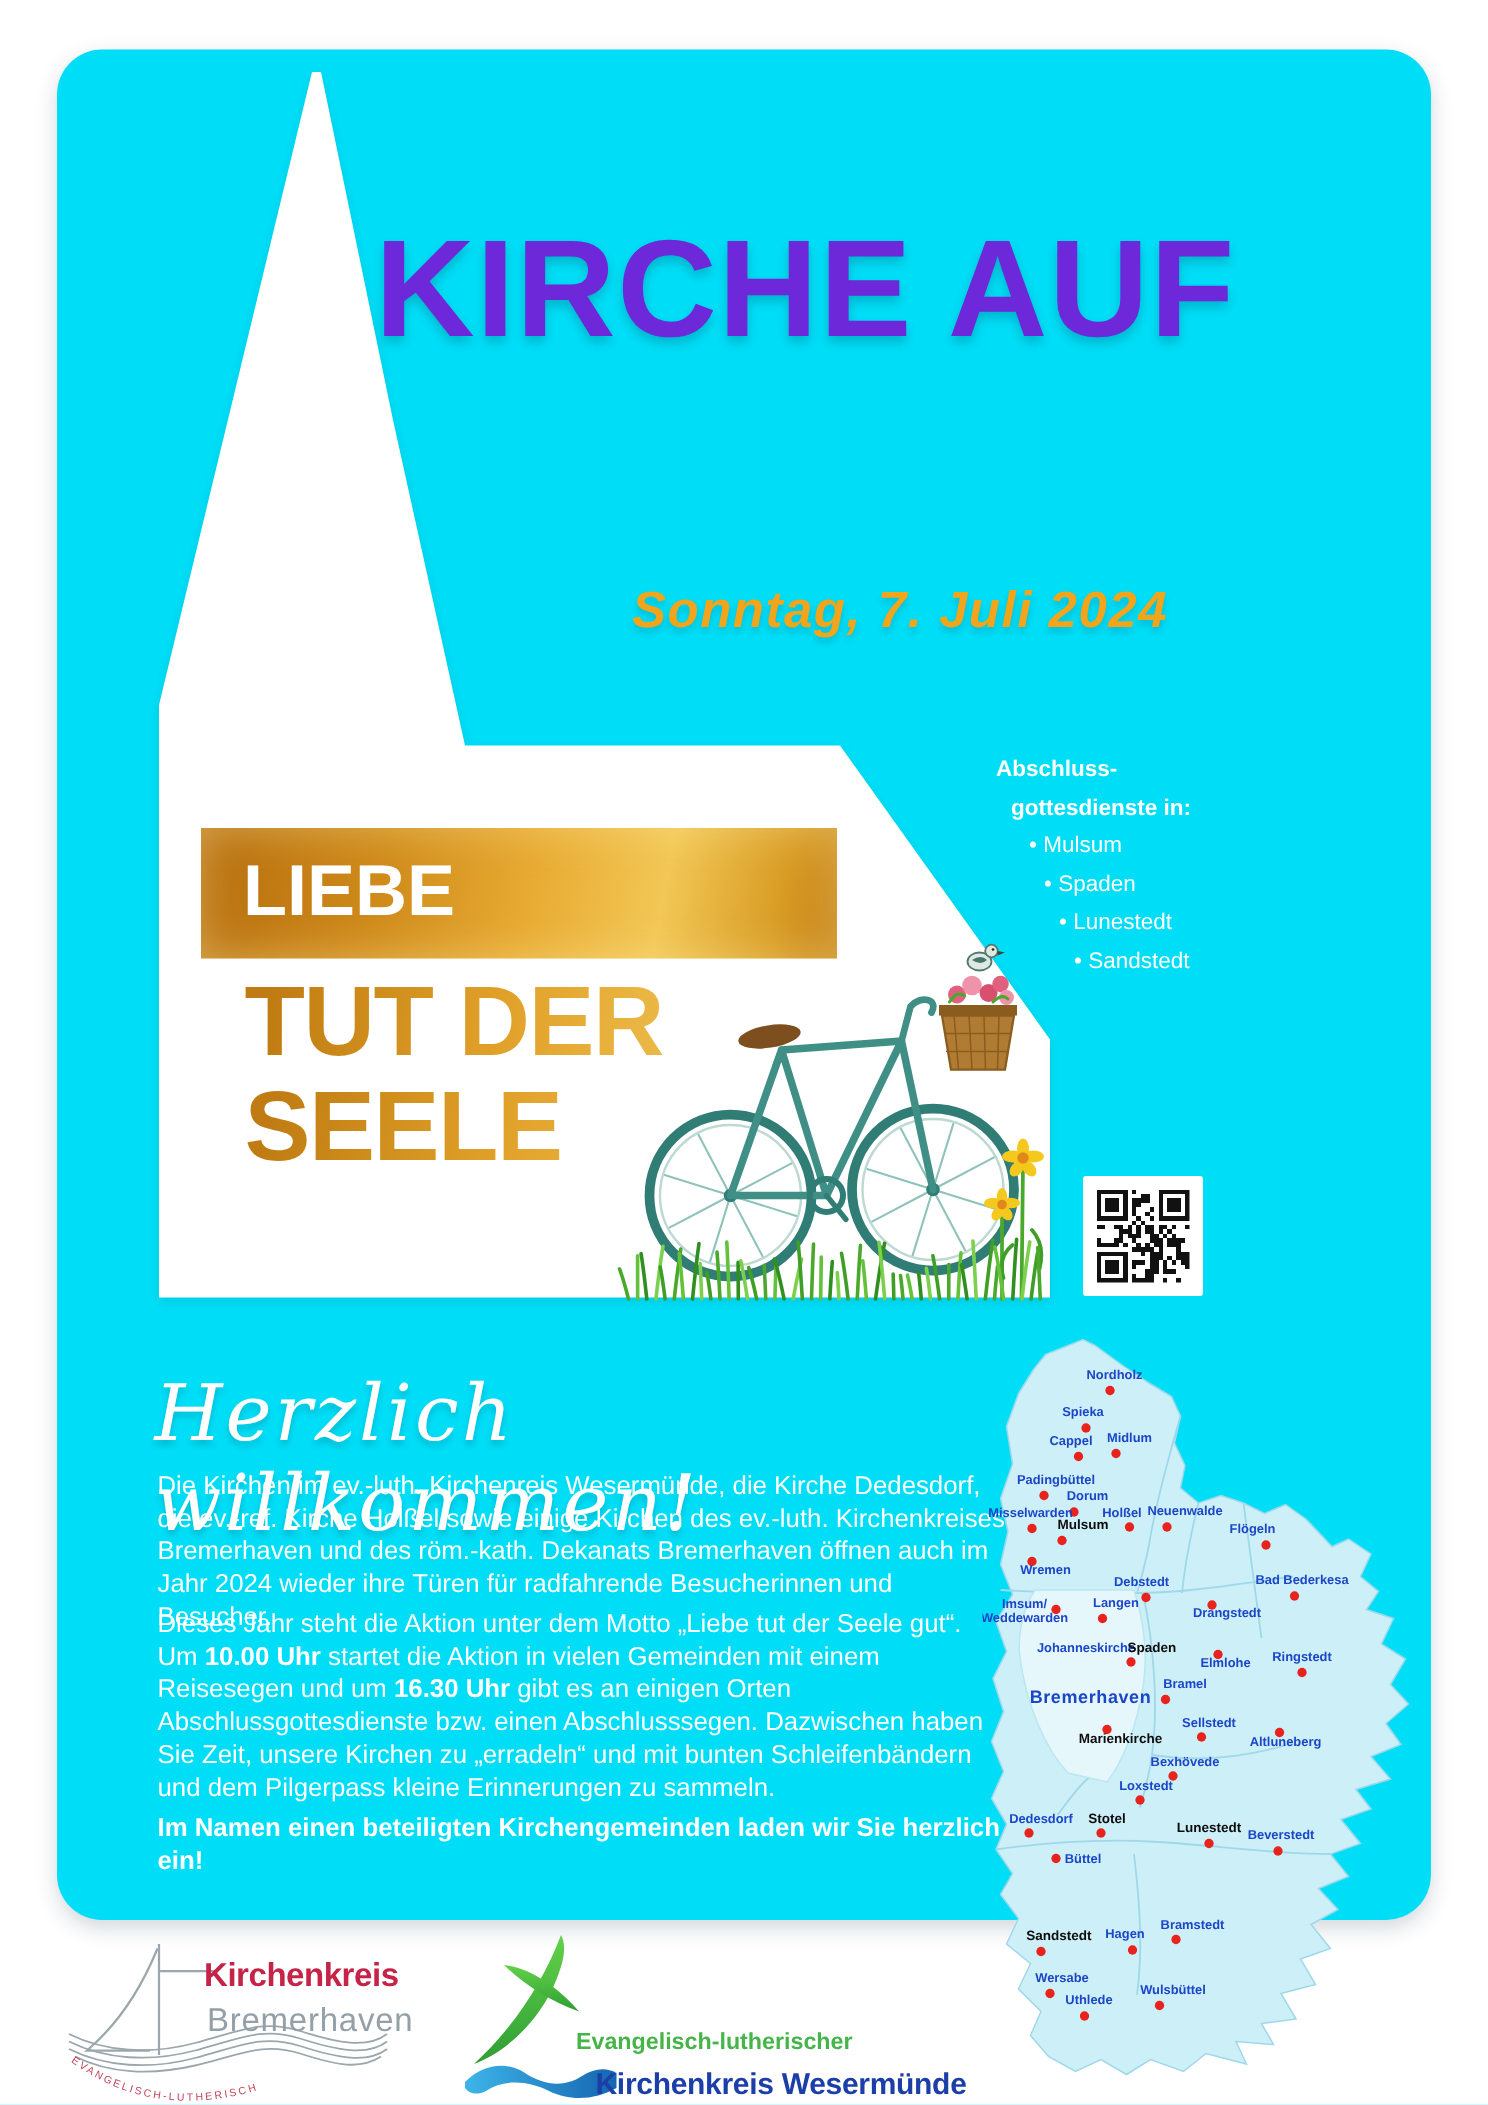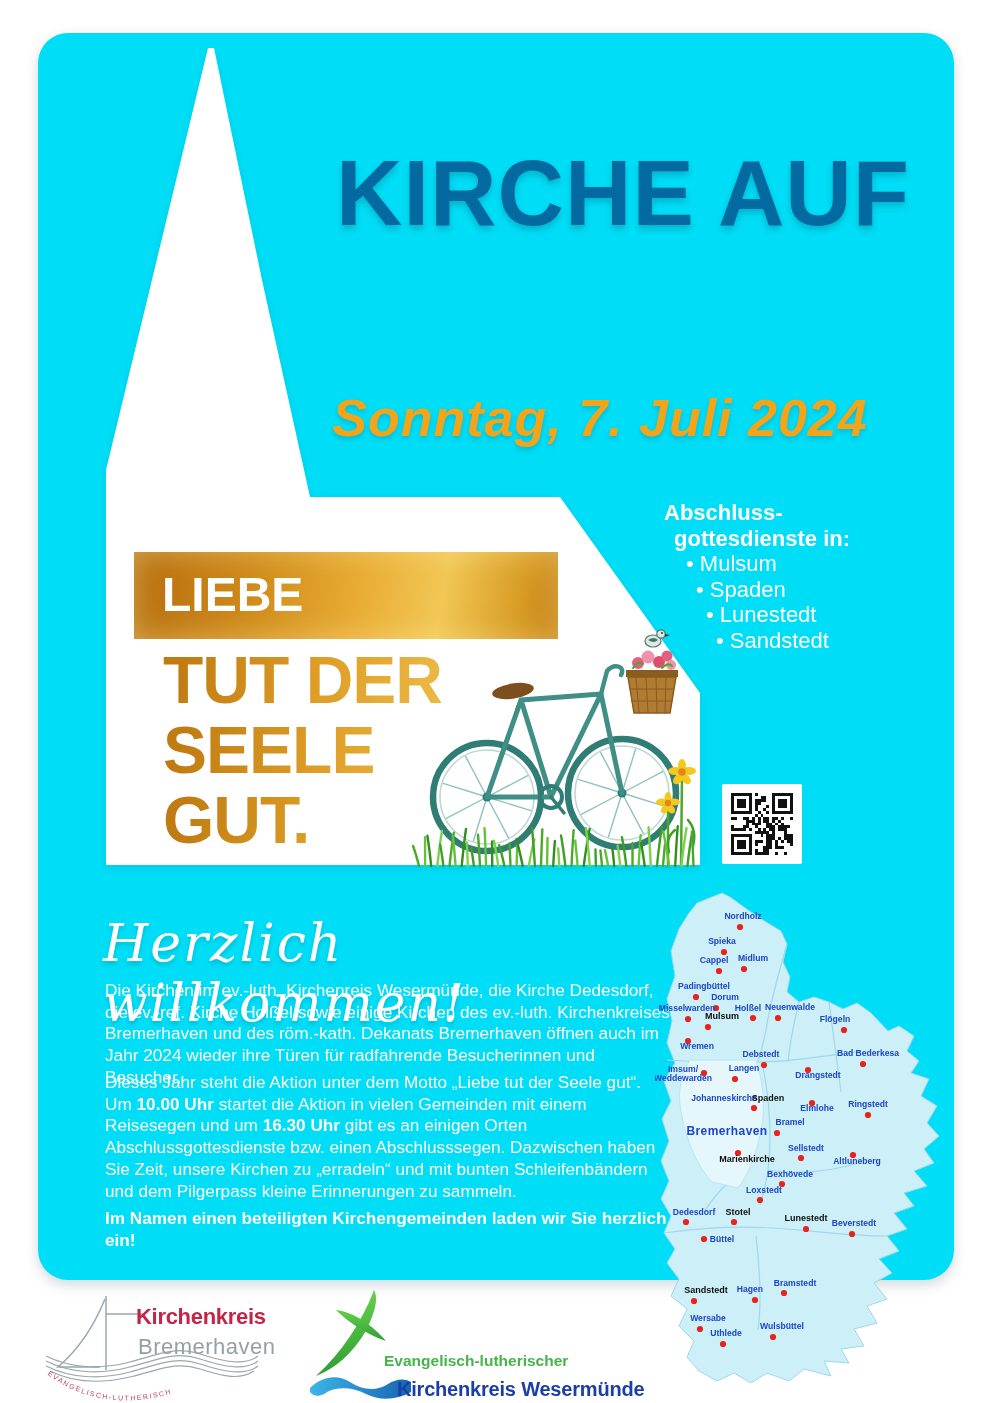--- a/index.html
+++ b/index.html
@@ -4,39 +4,39 @@
 <style>
   html,body{margin:0;padding:0;background:#ffffff;}
   #poster{position:relative;width:992px;height:1403px;background:#ffffff;overflow:hidden;
           font-family:"Liberation Sans",sans-serif;}
   #card{position:absolute;left:38px;top:33px;width:916px;height:1247px;background:#00def7;
         border-radius:30px;box-shadow:0 5px 14px rgba(0,40,60,.18);}
   svg{display:block;}
   .abs{position:absolute;}
 
   
-  #title{left:250px;top:118px;width:660px;text-align:right;color:#0369a1;
+  #title{left:250px;top:118px;width:660px;text-align:left;color:#6d28d9;
          font-weight:bold;font-size:92px;line-height:150px;letter-spacing:1px;
          text-shadow:0 4px 7px rgba(0,70,95,.28);}
   #date{left:290px;top:388px;width:620px;text-align:center;color:#f2a41a;
-        font-weight:bold;font-style:italic;font-size:52px;letter-spacing:1px;
+        font-weight:bold;font-style:italic;font-size:34px;letter-spacing:1px;
         text-shadow:0 3px 5px rgba(0,70,95,.22);}
 
   
   .motto-line{left:163px;width:420px;font-weight:bold;font-size:66px;letter-spacing:-1px;
       background:linear-gradient(100deg,#c07c12 5%,#e0a028 40%,#edbc4a 70%,#cf8f1c 100%);
       -webkit-background-clip:text;background-clip:text;color:transparent;line-height:70px;}
   #gold-banner{left:134px;top:552px;width:424px;height:87px;
       background:linear-gradient(100deg,#b56d0e 0%,#cf8a1a 28%,#e8ab33 52%,#f2c755 72%,#d89c25 90%,#c27c12 100%);
       box-shadow:inset 0 0 30px rgba(255,235,160,.45);}
   #gold-banner .liebe{margin:8px 0 0 28px;font-weight:bold;font-size:48px;letter-spacing:0px;
       color:#ffffff;line-height:70px;}
 
   
-  #services{left:664px;top:500px;width:220px;color:#ffffff;font-size:22px;line-height:25.5px;}
+  #services{left:664px;top:500px;width:220px;color:#ffffff;font-size:15px;line-height:25.5px;}
   #services .hdr{font-weight:bold;}
   #services .hdr2{font-weight:bold;margin-left:10px;}
   .svc-item::before{content:"• ";}
   .svc-item.i0{margin-left:22px;} .svc-item.i1{margin-left:32px;}
   .svc-item.i2{margin-left:42px;} .svc-item.i3{margin-left:52px;}
 
   
   #welcome{left:103px;top:893px;width:560px;color:#ffffff;font-family:"DejaVu Serif",serif;
      font-style:italic;font-size:52px;letter-spacing:2px;text-shadow:0 3px 4px rgba(0,80,105,.25);margin-top:20px;}
   .para{left:105px;width:565px;color:#ffffff;font-size:17.2px;line-height:21.7px;}
@@ -188,21 +188,20 @@
   <div class="abs" id="title">
     <div>KIRCHE AUF</div>
   </div>
   <div class="abs" id="date">Sonntag, 7. Juli 2024</div>
 
   <div class="abs" id="gold-banner">
     <div class="liebe">LIEBE</div>
   </div>
   <div class="abs motto-line" style="top:645px;">TUT DER</div>
   <div class="abs motto-line" style="top:715px;">SEELE</div>
-  <div class="abs motto-line" style="top:785px;">GUT.</div>
 
   <div class="abs" id="services">
     <div class="hdr">Abschluss-</div>
     <div class="hdr2">gottesdienste in:</div>
     <div class="svc-item i0">Mulsum</div>
     <div class="svc-item i1">Spaden</div>
     <div class="svc-item i2">Lunestedt</div>
     <div class="svc-item i3">Sandstedt</div>
   </div>
 

